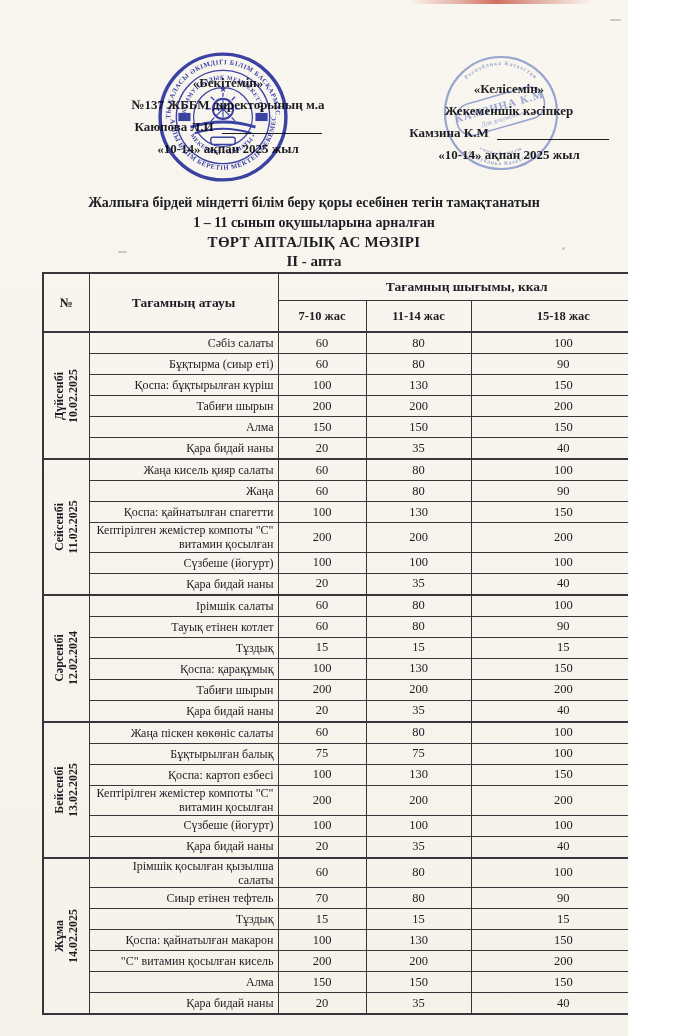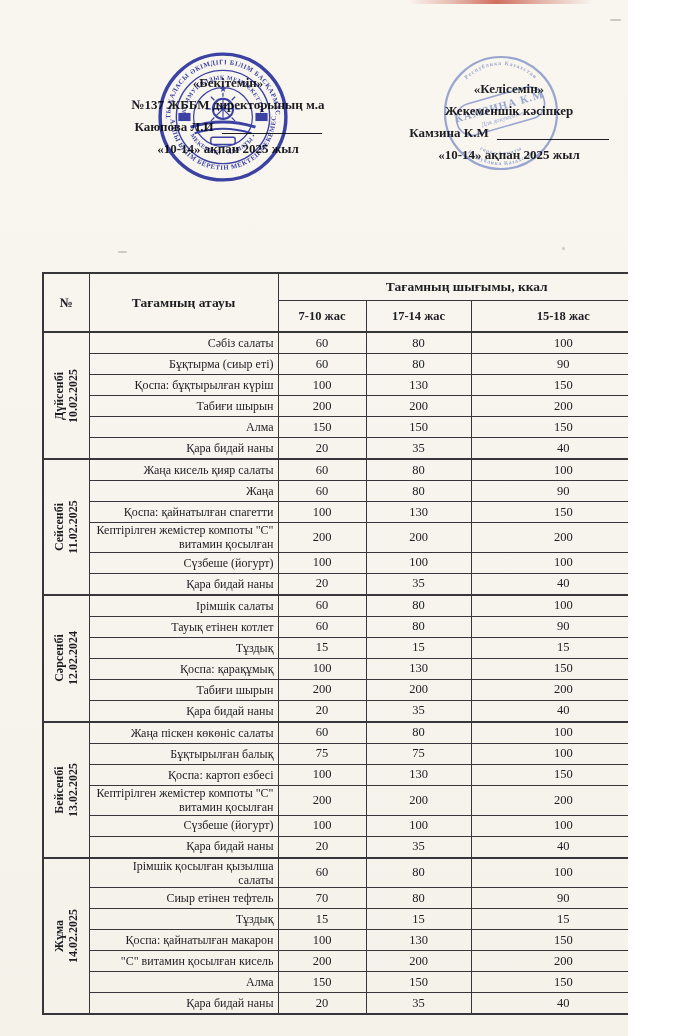--- a/index.html
+++ b/index.html
@@ -147,38 +147,44 @@
       <text font-size="5.6" letter-spacing="0.8"><textPath href="#oB1" startOffset="50%" text-anchor="middle">Республика Казахстан</textPath></text>
       <text font-size="5.4" letter-spacing="0.8"><textPath href="#oB2" startOffset="50%" text-anchor="middle">город Алматы</textPath></text>
     </g>
     <g transform="rotate(-16,65,65)">
       <rect x="20" y="47" width="90" height="32" rx="15" fill="none" stroke="#8c9dd6" stroke-width="1.6"></rect>
       <text x="65" y="62" text-anchor="middle" font-family="Liberation Serif,serif" font-weight="bold" font-size="11" letter-spacing="1" fill="#8c9dd6">КАМЗИНА К.М</text>
       <text x="65" y="73" text-anchor="middle" font-family="Liberation Serif,serif" font-size="6.4" fill="#8c9dd6">Для документов</text>
     </g>
   </svg>
 
+  <div class="titleblock">
+    <div class="t1">Жалпыға бірдей міндетті білім беру қоры есебінен тегін тамақтанатын</div>
+    <div class="t2">1 – 11 сынып оқушыларына арналған</div>
+    <div class="t3">ТӨРТ АПТАЛЫҚ АС МӘЗІРІ</div>
+    <div class="t4">II - апта</div>
+  </div>
 
   <table class="menu">
     <colgroup>
       <col style="width:46px">
         <col style="width:189px">
         <col style="width:88px">
         <col style="width:105px">
         <col style="width:185px">
     </colgroup>
     <thead>
       <tr>
         <th rowspan="2" class="th-no">№</th>
         <th rowspan="2" class="th-name">Тағамның атауы</th>
         <th colspan="3" class="th-group">Тағамның шығымы, ккал</th>
       </tr>
       <tr>
         <th class="th-age">7-10 жас</th>
-        <th class="th-age">17-14 жас</th>
+        <th class="th-age">11-14 жас</th>
         <th class="th-age">15-18 жас</th>
       </tr>
     </thead>
     <tbody>
         <tr class="day-start">
           <td class="day-cell" rowspan="6">
             <div class="day-rot">
               <span>Дүйсенбі</span>
               <span>10.02.2025</span>
             </div>

